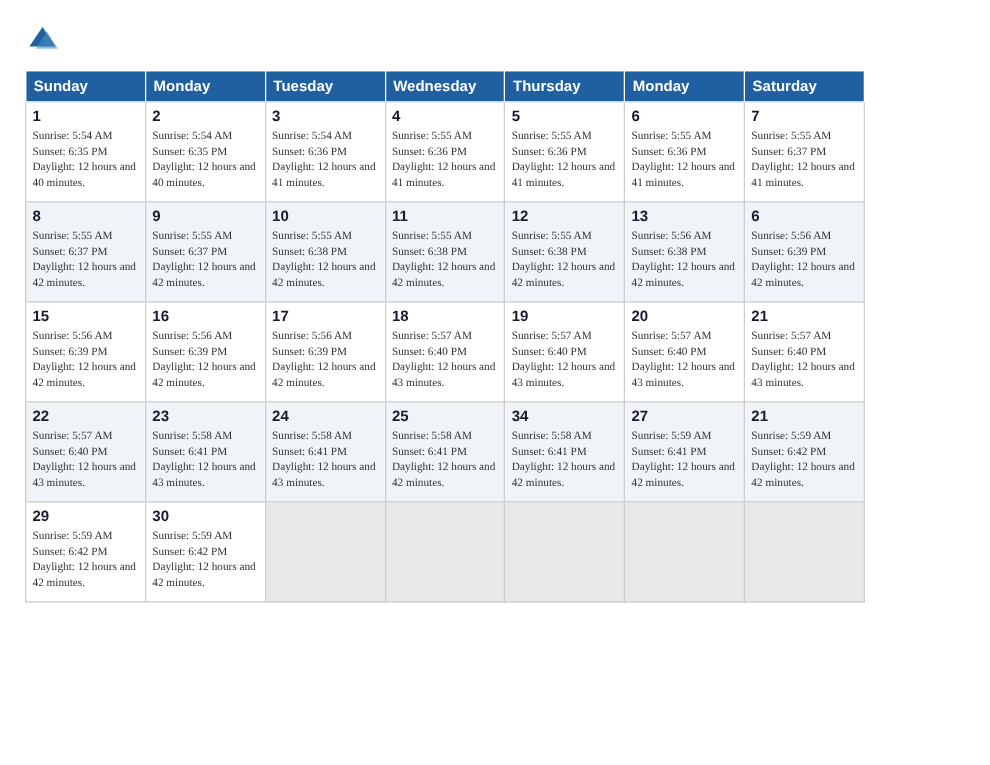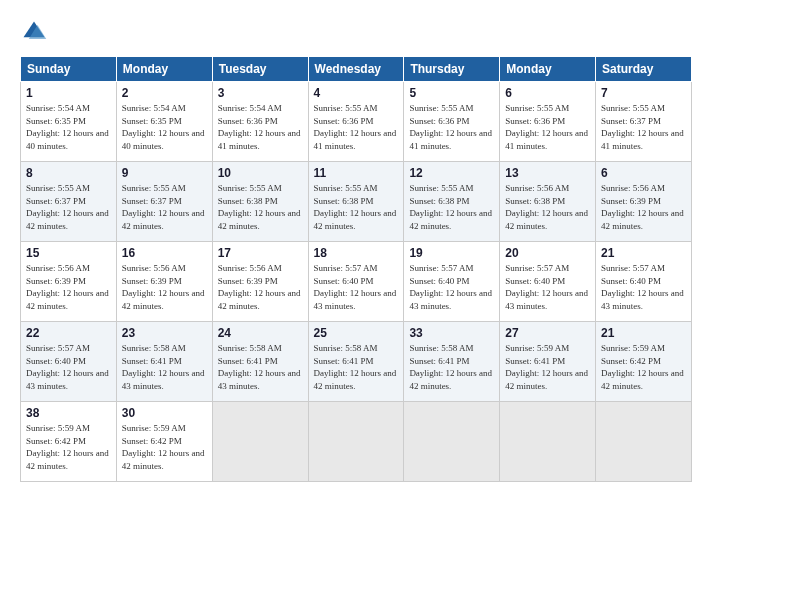--- a/index.html
+++ b/index.html
@@ -161,26 +161,26 @@
           <td><span class="day-num">18</span><span class="cell-text">Sunrise: 5:57 AM<br>Sunset: 6:40 PM<br>Daylight: 12 hours and 43 minutes.</span></td>
           <td><span class="day-num">19</span><span class="cell-text">Sunrise: 5:57 AM<br>Sunset: 6:40 PM<br>Daylight: 12 hours and 43 minutes.</span></td>
           <td><span class="day-num">20</span><span class="cell-text">Sunrise: 5:57 AM<br>Sunset: 6:40 PM<br>Daylight: 12 hours and 43 minutes.</span></td>
           <td><span class="day-num">21</span><span class="cell-text">Sunrise: 5:57 AM<br>Sunset: 6:40 PM<br>Daylight: 12 hours and 43 minutes.</span></td>
         </tr>
         <tr>
           <td><span class="day-num">22</span><span class="cell-text">Sunrise: 5:57 AM<br>Sunset: 6:40 PM<br>Daylight: 12 hours and 43 minutes.</span></td>
           <td><span class="day-num">23</span><span class="cell-text">Sunrise: 5:58 AM<br>Sunset: 6:41 PM<br>Daylight: 12 hours and 43 minutes.</span></td>
           <td><span class="day-num">24</span><span class="cell-text">Sunrise: 5:58 AM<br>Sunset: 6:41 PM<br>Daylight: 12 hours and 43 minutes.</span></td>
           <td><span class="day-num">25</span><span class="cell-text">Sunrise: 5:58 AM<br>Sunset: 6:41 PM<br>Daylight: 12 hours and 42 minutes.</span></td>
-          <td><span class="day-num">33</span><span class="cell-text">Sunrise: 5:58 AM<br>Sunset: 6:41 PM<br>Daylight: 12 hours and 42 minutes.</span></td>
+          <td><span class="day-num">34</span><span class="cell-text">Sunrise: 5:58 AM<br>Sunset: 6:41 PM<br>Daylight: 12 hours and 42 minutes.</span></td>
           <td><span class="day-num">27</span><span class="cell-text">Sunrise: 5:59 AM<br>Sunset: 6:41 PM<br>Daylight: 12 hours and 42 minutes.</span></td>
           <td><span class="day-num">21</span><span class="cell-text">Sunrise: 5:59 AM<br>Sunset: 6:42 PM<br>Daylight: 12 hours and 42 minutes.</span></td>
         </tr>
         <tr>
-          <td><span class="day-num">38</span><span class="cell-text">Sunrise: 5:59 AM<br>Sunset: 6:42 PM<br>Daylight: 12 hours and 42 minutes.</span></td>
+          <td><span class="day-num">29</span><span class="cell-text">Sunrise: 5:59 AM<br>Sunset: 6:42 PM<br>Daylight: 12 hours and 42 minutes.</span></td>
           <td><span class="day-num">30</span><span class="cell-text">Sunrise: 5:59 AM<br>Sunset: 6:42 PM<br>Daylight: 12 hours and 42 minutes.</span></td>
           <td class="empty"></td>
           <td class="empty"></td>
           <td class="empty"></td>
           <td class="empty"></td>
           <td class="empty"></td>
         </tr>
       </tbody>
   </table>
 </div>

